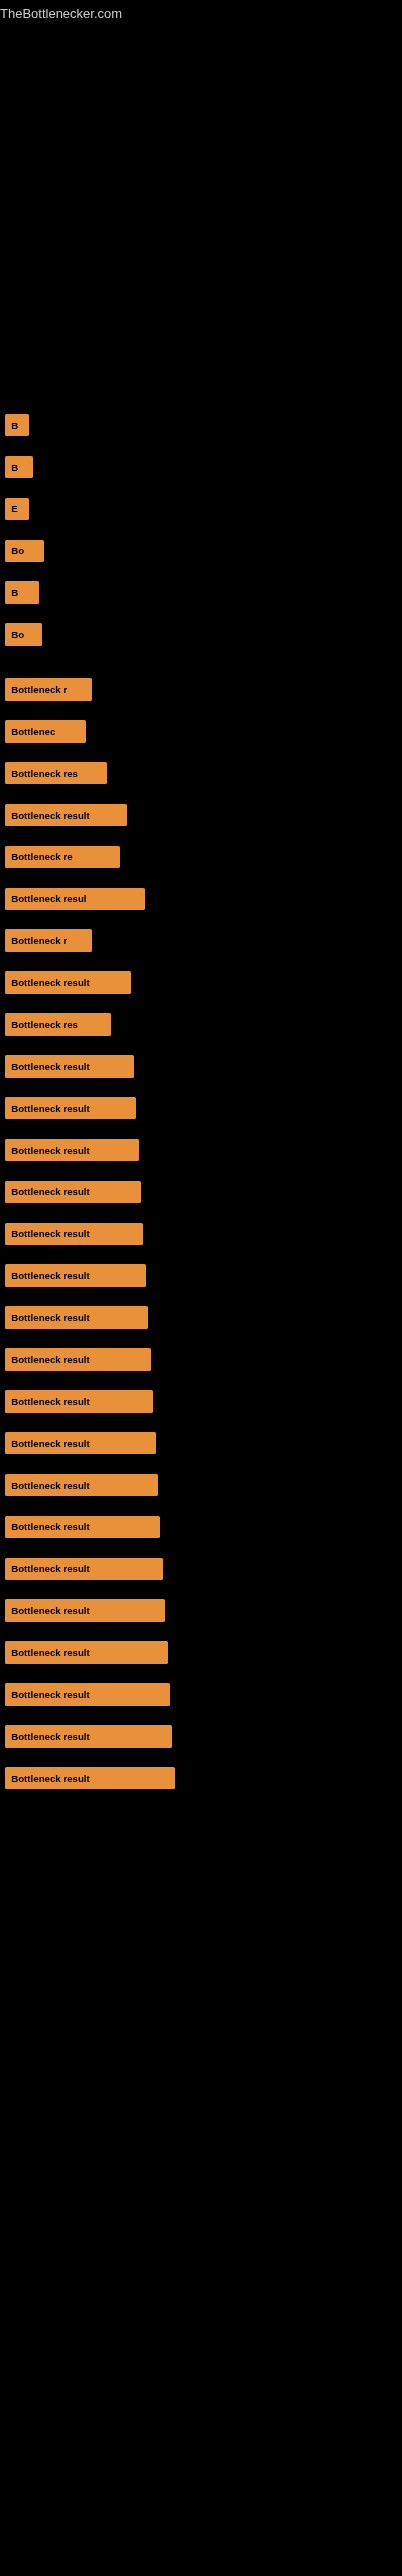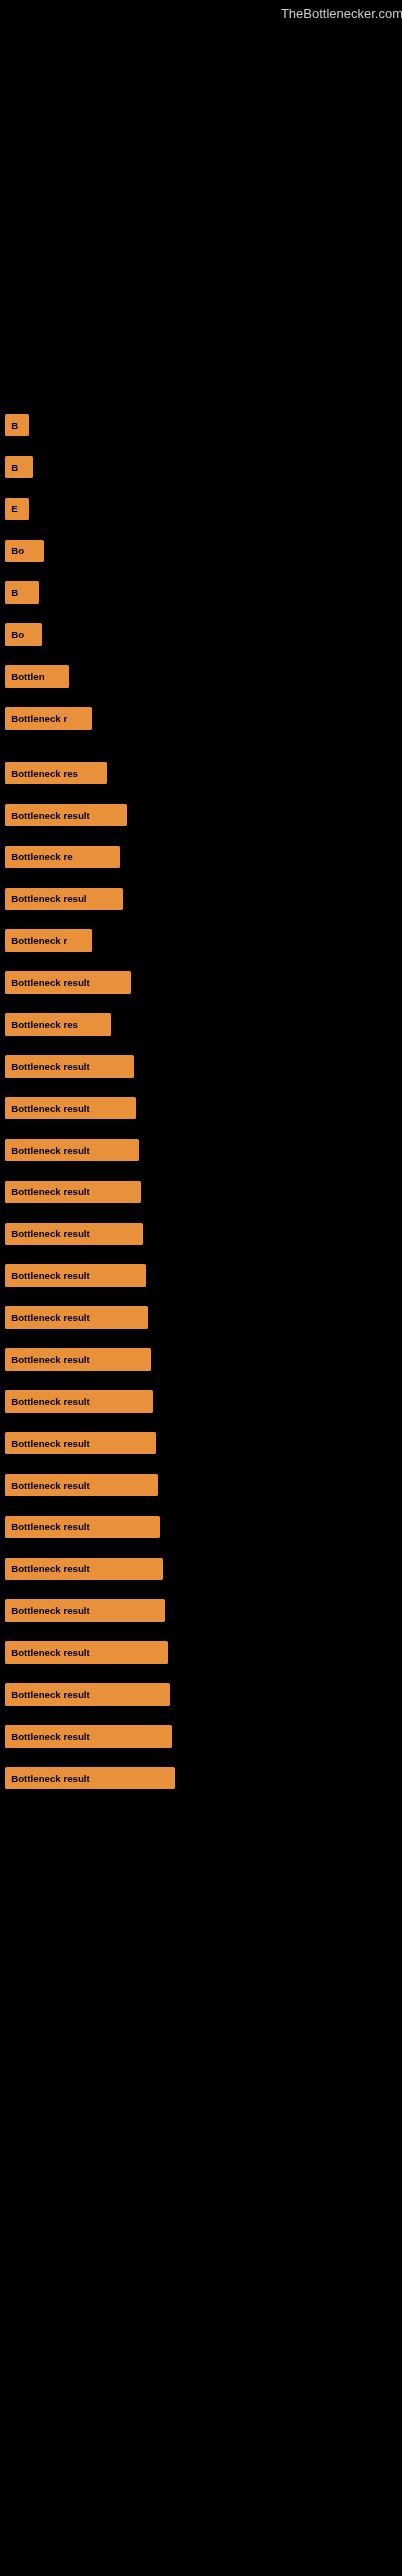--- a/index.html
+++ b/index.html
@@ -6,24 +6,23 @@
     body {
       background-color: #000;
       width: 403px;
       min-height: 2576px;
       font-family: Arial, sans-serif;
       position: relative;
     }
     .site-title {
       color: #ccc;
       font-size: 13px;
-      text-align: right;
+      text-align: left;
       padding-top: 6.4px;
       padding-bottom: 3.2px;
-      margin-left: 38px;
     }
     .chart-area {
       background-color: #000;
       width: 100%;
       height: 370px;
       position: relative;
     }
     .result-item {
       display: flex;
       align-items: center;
@@ -105,36 +104,36 @@
     <div class="spacer"></div>
 
     <div class="result-item">
       <div class="result-bar" style="width:37px;">
         <span class="result-bar-text">Bo</span>
       </div>
     </div>
 
     <div class="spacer"></div>
 
-    <div class="result-item">
-      <div class="result-bar" style="width:64px;">
-        <span class="result-bar-text">Bottlen</span>
-      </div>
-    </div>
 
     <div class="spacer"></div>
 
     <div class="result-item">
       <div class="result-bar" style="width:87px;">
         <span class="result-bar-text">Bottleneck r</span>
       </div>
     </div>
 
     <div class="spacer"></div>
 
+    <div class="result-item">
+      <div class="result-bar" style="width:81px;">
+        <span class="result-bar-text">Bottlenec</span>
+      </div>
+    </div>
 
     <div class="spacer"></div>
 
     <div class="result-item">
       <div class="result-bar" style="width:102px;">
         <span class="result-bar-text">Bottleneck res</span>
       </div>
     </div>
 
     <div class="spacer"></div>
@@ -149,21 +148,21 @@
 
     <div class="result-item">
       <div class="result-bar" style="width:115px;">
         <span class="result-bar-text">Bottleneck re</span>
       </div>
     </div>
 
     <div class="spacer"></div>
 
     <div class="result-item">
-      <div class="result-bar" style="width:118px;">
+      <div class="result-bar" style="width:140px;">
         <span class="result-bar-text">Bottleneck resul</span>
       </div>
     </div>
 
     <div class="spacer"></div>
 
     <div class="result-item">
       <div class="result-bar" style="width:87px;">
         <span class="result-bar-text">Bottleneck r</span>
       </div>

